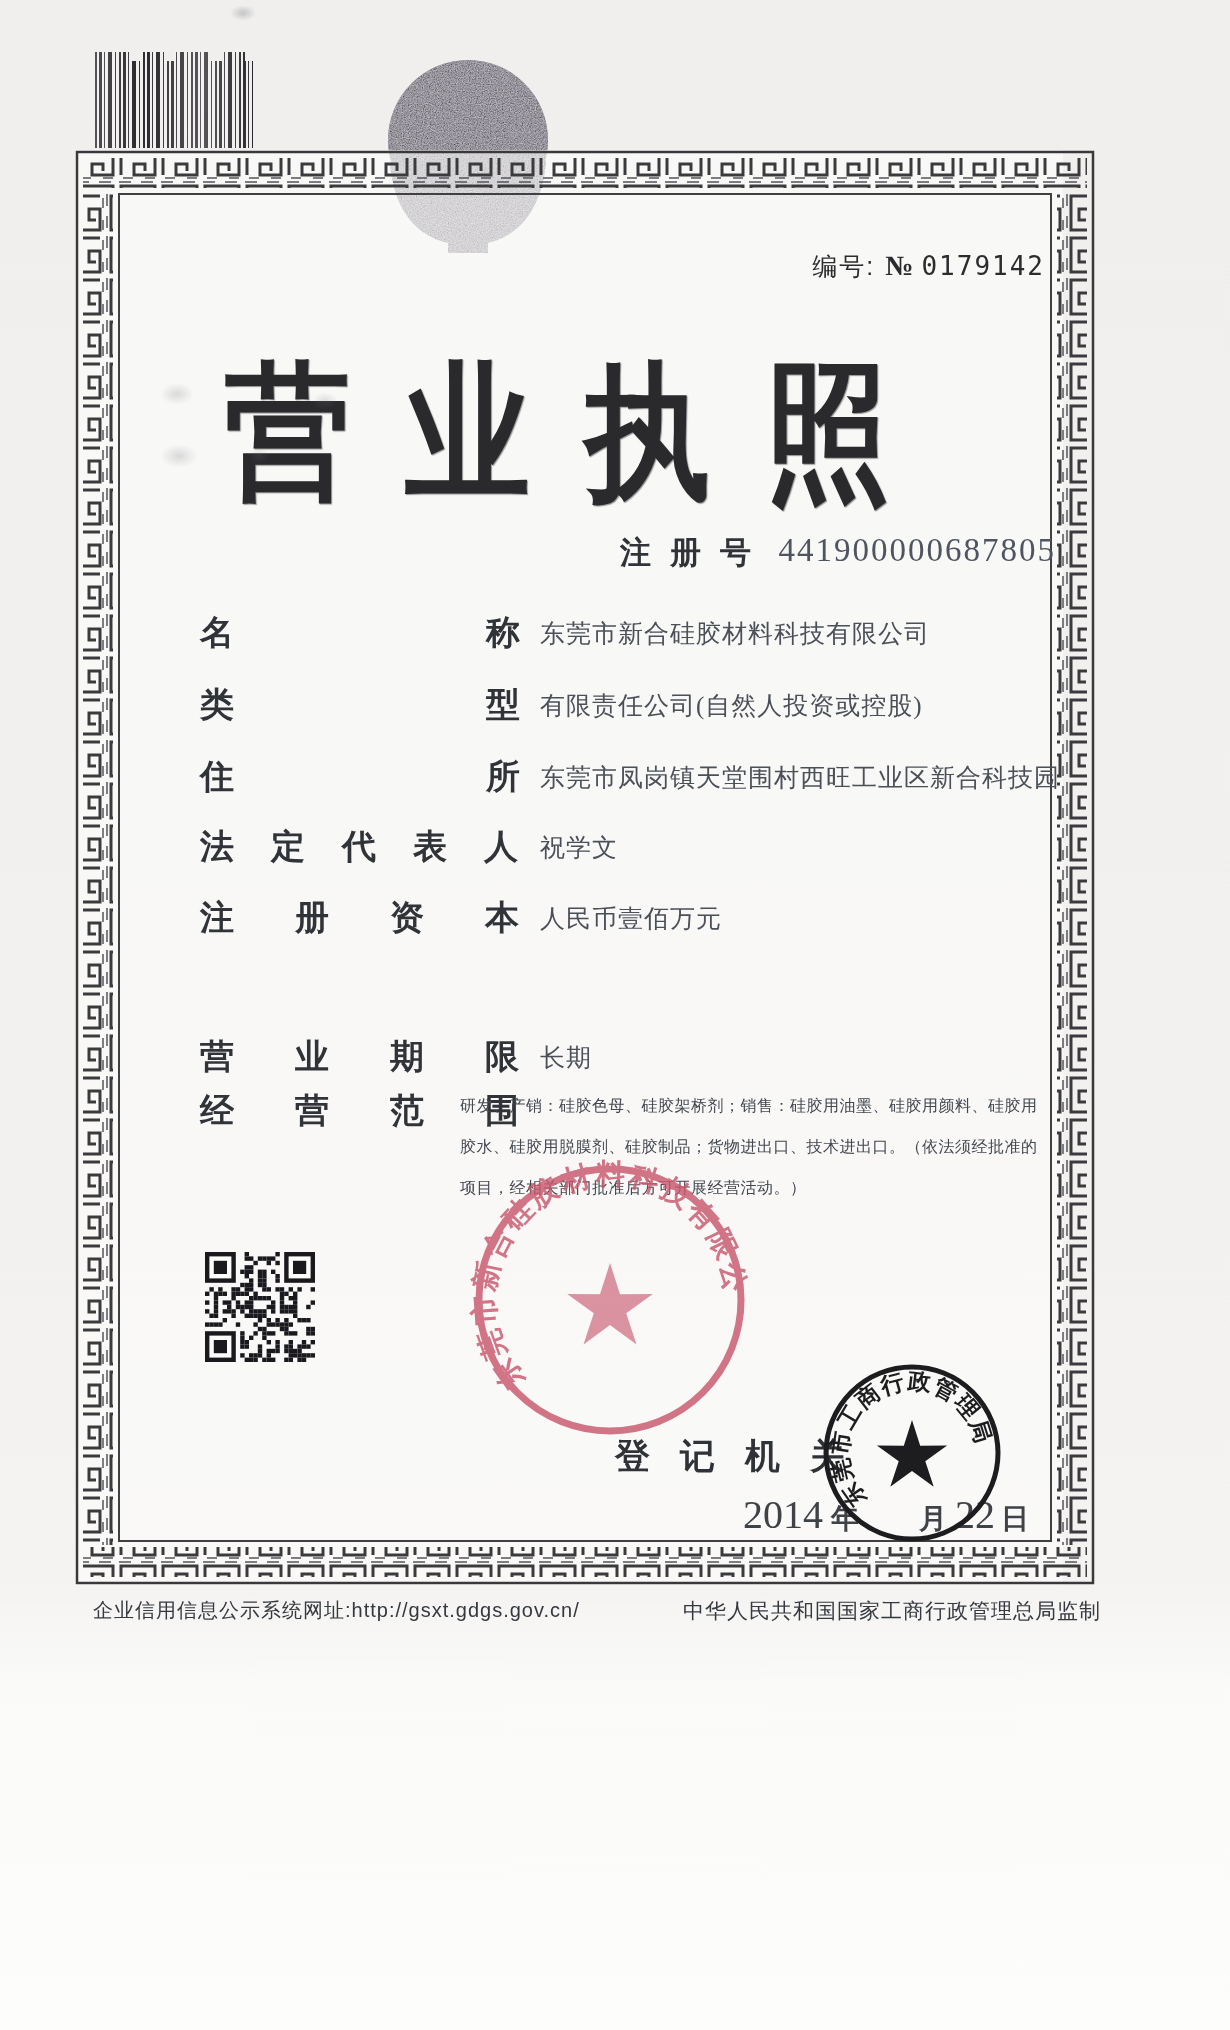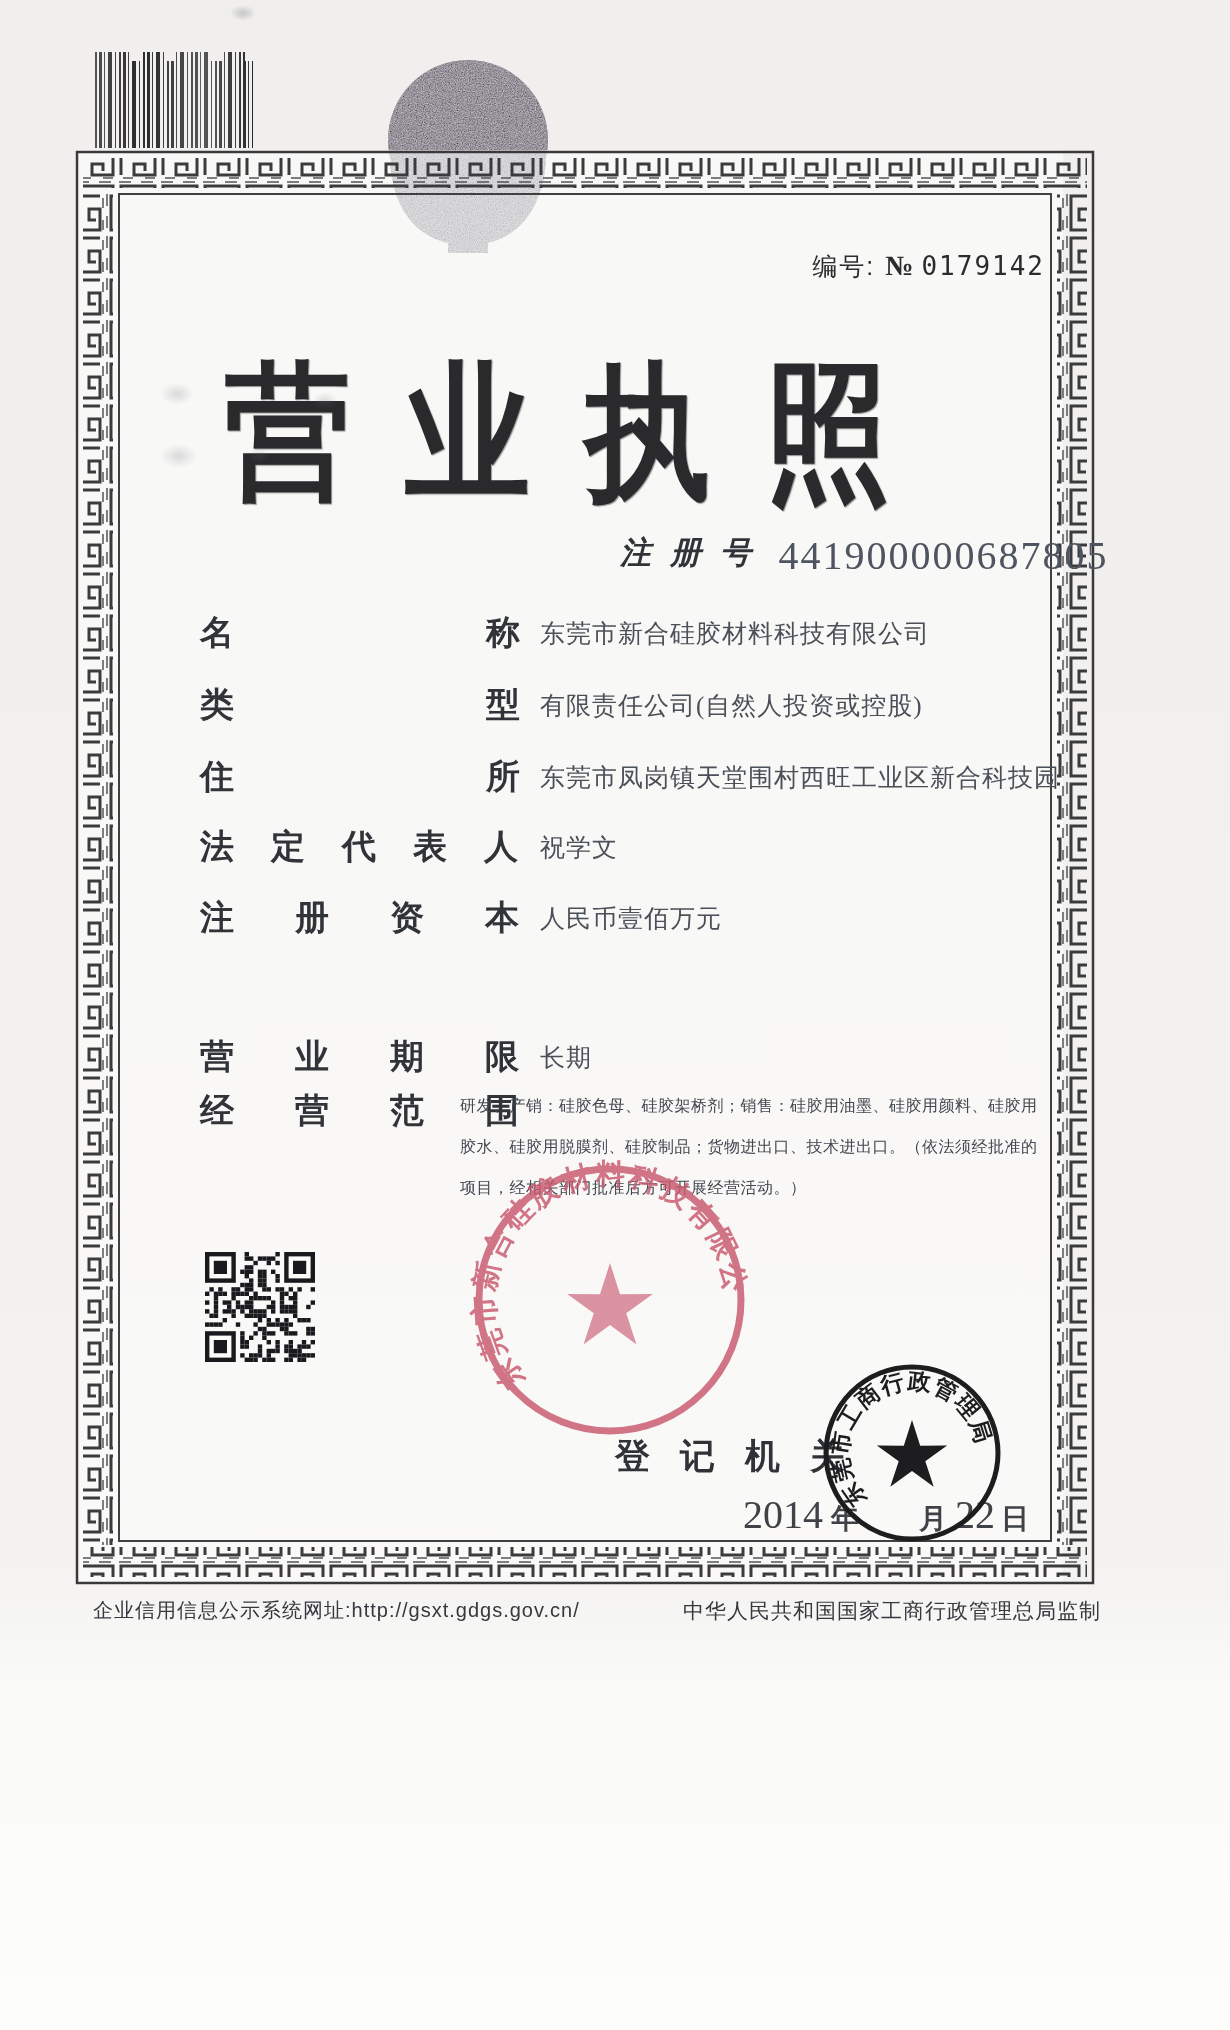--- a/index.html
+++ b/index.html
@@ -18,22 +18,22 @@
   
   .cert{position:absolute;left:75px;top:150px;width:988px;height:1435px;background:rgba(253,253,252,.6);}
   .frame{position:absolute;left:0;top:0;}
   .serial{position:absolute;top:100px;right:18px;font-size:25px;color:#2c2c2e;letter-spacing:2px;}
   .serial .sym{font-family:"Liberation Serif",serif;font-weight:bold;font-size:28px;padding:0 6px 0 10px;}
   .serial .num{font-family:"DejaVu Sans Mono",monospace;font-size:26px;}
   .title{position:absolute;left:150px;top:185px;font-size:125px;font-weight:900;letter-spacing:55px;
          white-space:nowrap;color:#2a292c;transform:scaleY(1.18);transform-origin:left top;
          text-shadow:1px 1px 1px rgba(60,58,62,.55);}
   .regrow{position:absolute;left:545px;top:382px;white-space:nowrap;}
-  .regrow .rlab{display:inline-block;width:132px;font-size:31px;font-weight:600;letter-spacing:19px;color:#303338;vertical-align:top;font-style:italic;}
-  .regrow .rnum{display:inline-block;margin-left:22px;font-family:"Liberation Serif",serif;font-size:40px;letter-spacing:2px;color:#4e5560;vertical-align:top;}
+  .regrow .rlab{display:inline-block;width:132px;font-size:31px;font-weight:600;letter-spacing:19px;color:#303338;vertical-align:top;}
+  .regrow .rnum{display:inline-block;margin-left:22px;font-family:"Liberation Serif",serif;font-size:33px;letter-spacing:2px;color:#4e5560;vertical-align:top;}
   .row{position:absolute;left:125px;white-space:nowrap;}
   .lab{display:inline-block;width:320px;font-size:34px;font-weight:600;color:#303338;vertical-align:top;overflow:visible;}
   .k2{letter-spacing:252px;}
   .k4{letter-spacing:61px;}
   .k5{letter-spacing:37px;}
   .val{display:inline-block;margin-left:20px;padding-top:7px;font-family:"Liberation Serif",serif;font-size:25px;color:#4b5058;letter-spacing:1px;vertical-align:top;}
   .scopeval{position:absolute;left:385px;top:935px;width:592px;font-family:Liberation Sans, sans-serif;
             font-size:16px;line-height:41px;color:#434850;letter-spacing:.5px;white-space:normal;}
   
   .qr{position:absolute;left:130px;top:1102px;}

